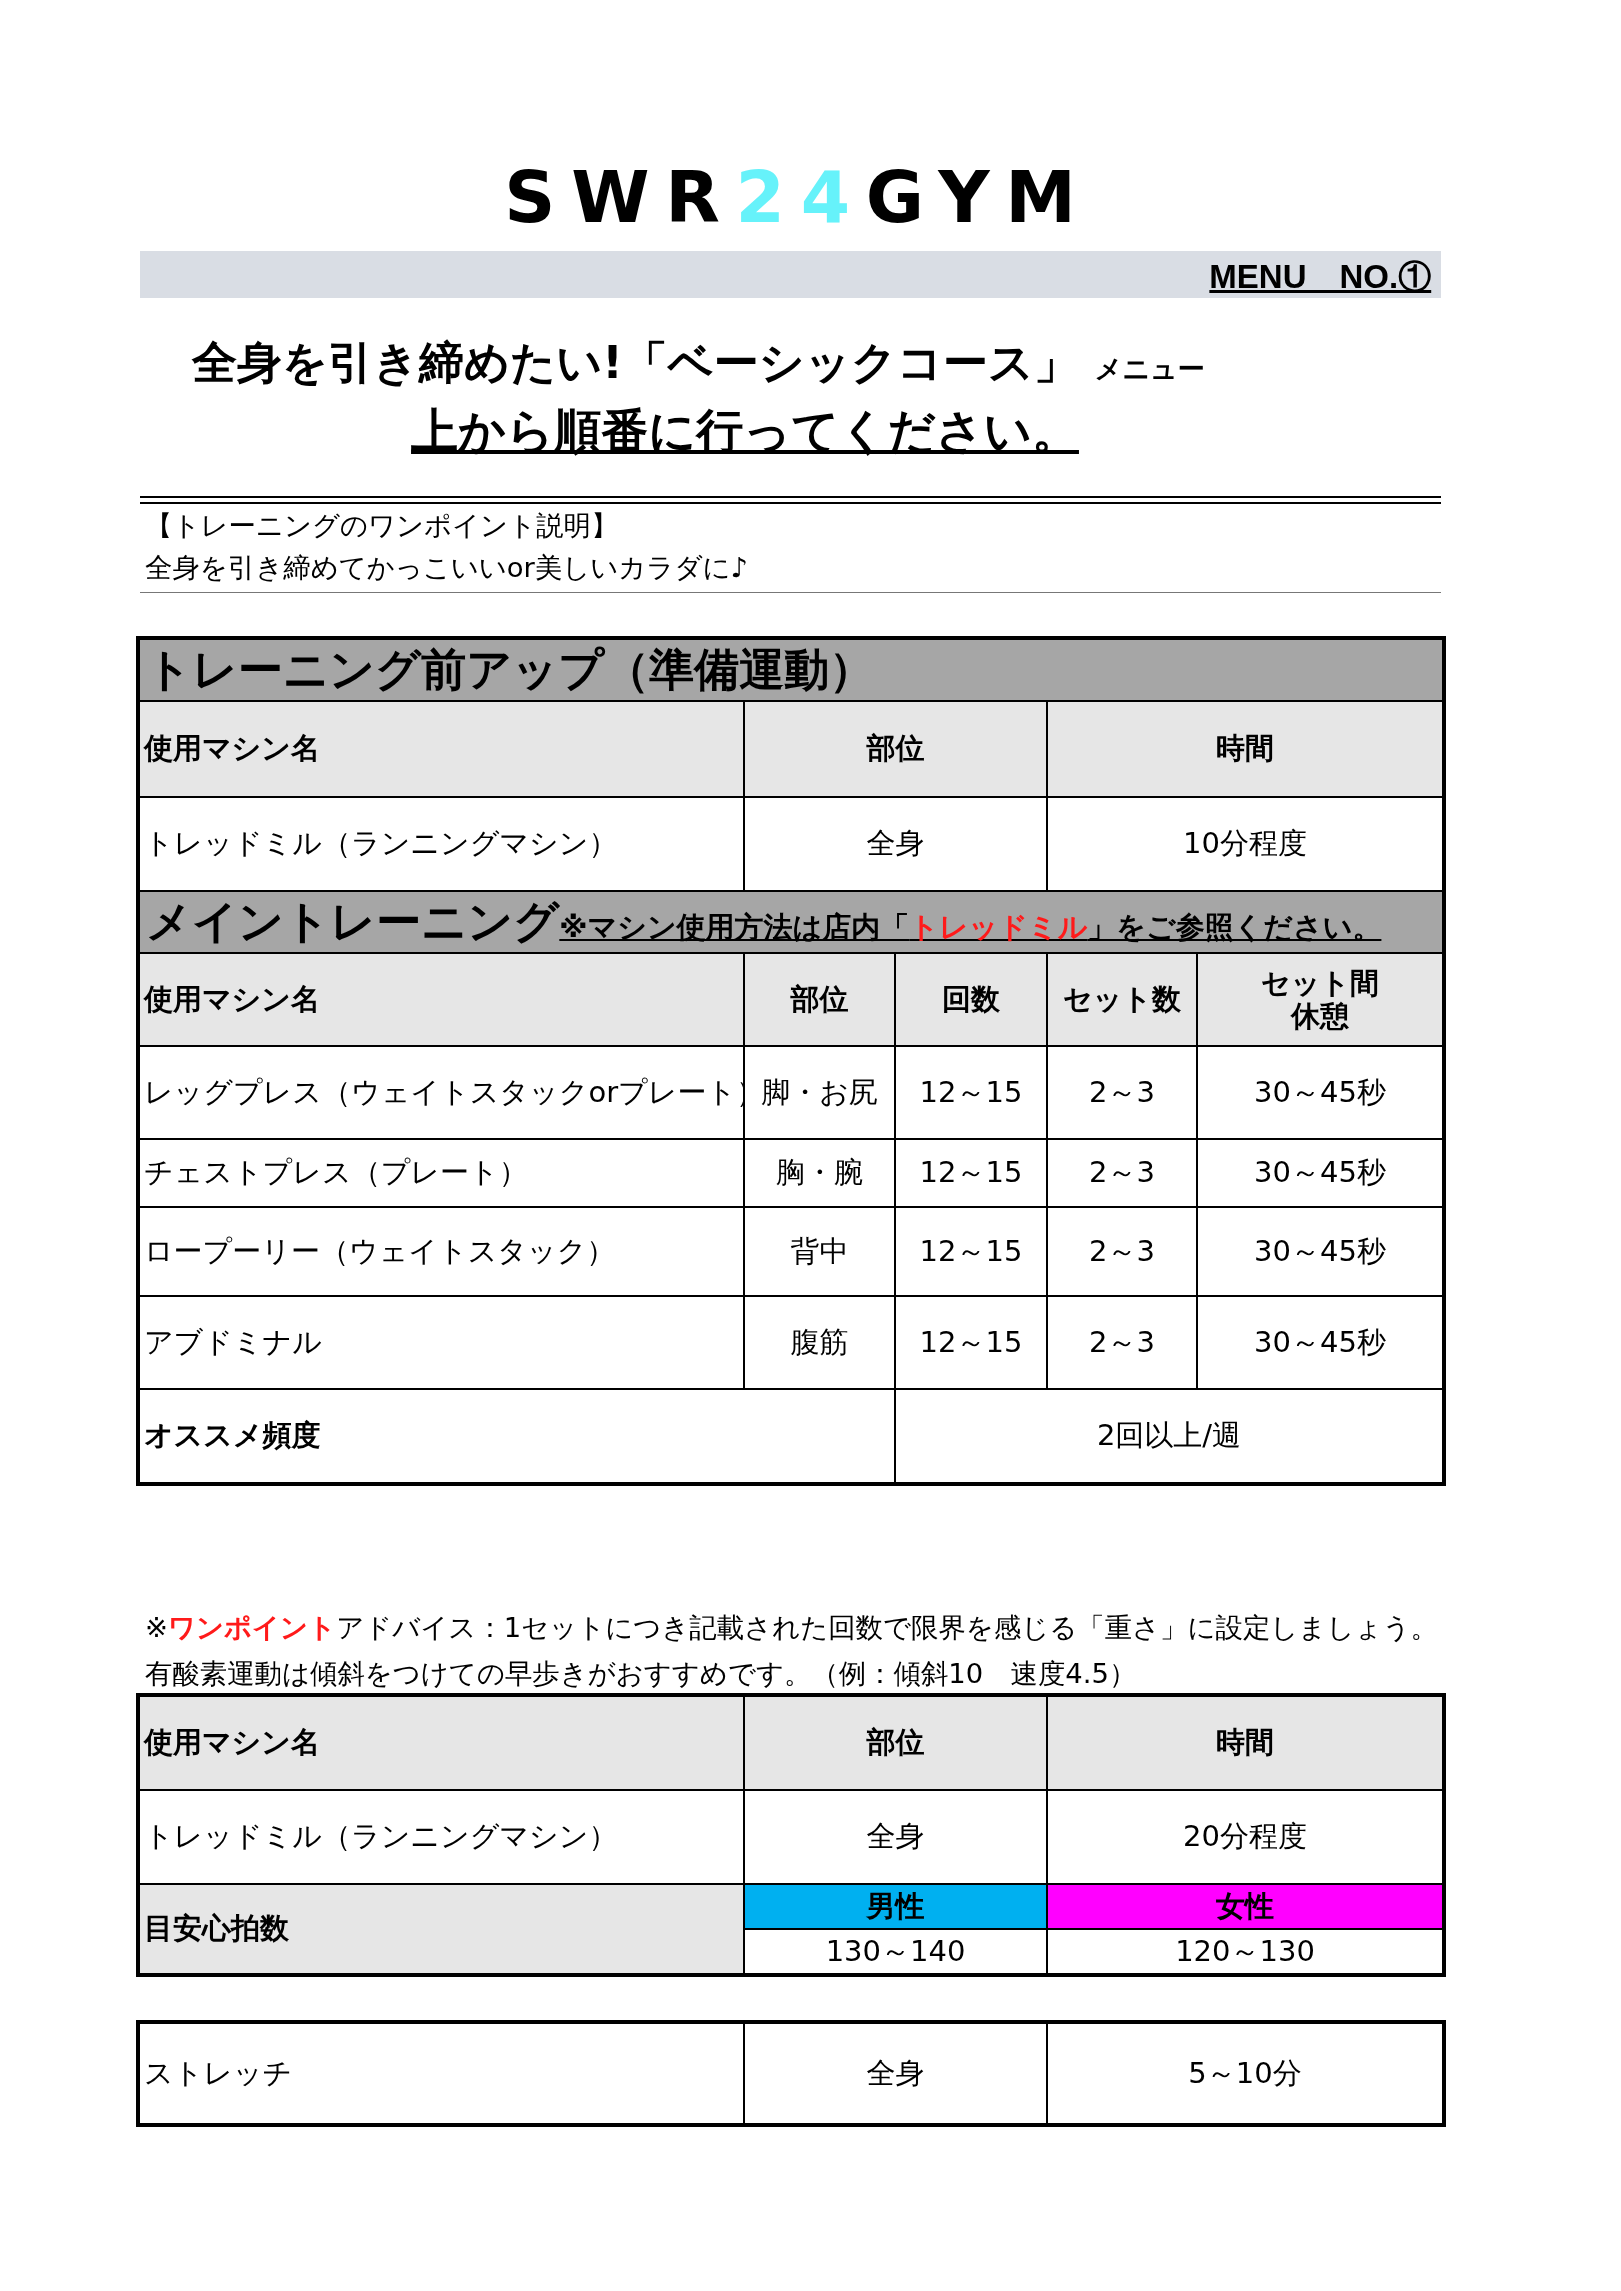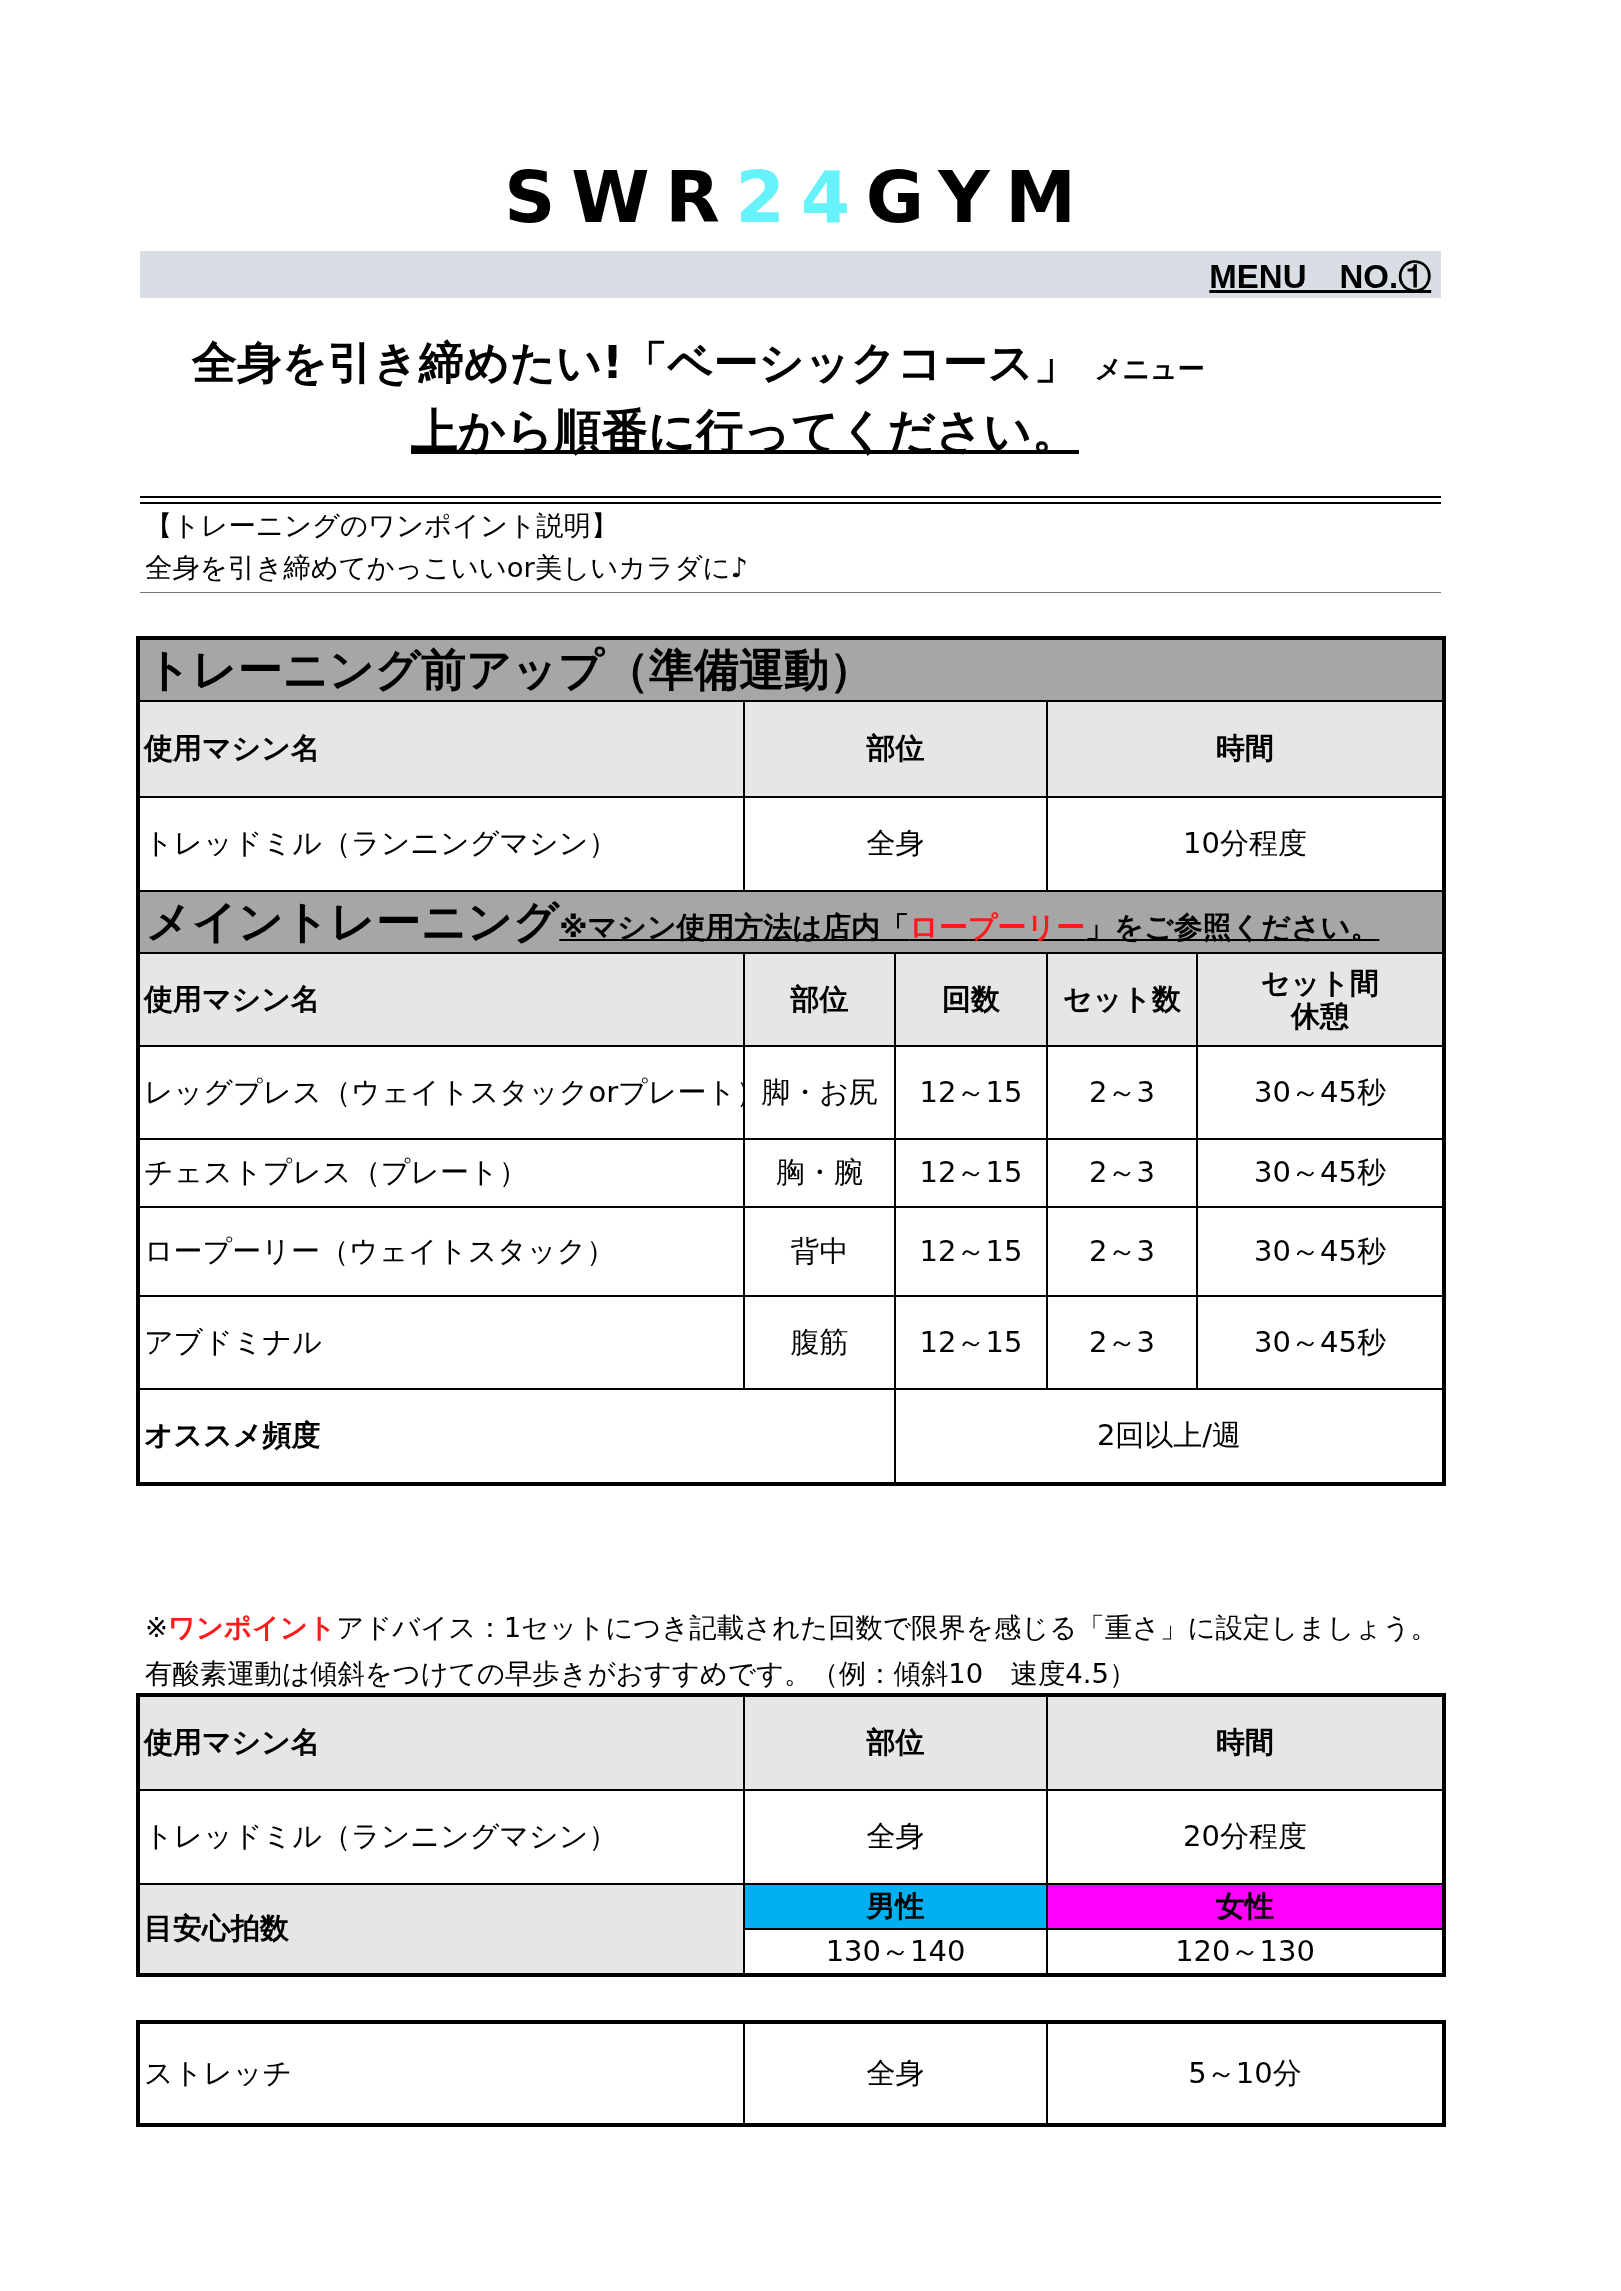--- a/index.html
+++ b/index.html
@@ -63,21 +63,21 @@
     <td class="hdr">使用マシン名</td>
     <td class="hdr c" colspan="2">部位</td>
     <td class="hdr c" colspan="2">時間</td>
   </tr>
   <tr style="height:94px">
     <td>トレッドミル（ランニングマシン）</td>
     <td class="c" colspan="2">全身</td>
     <td class="c" colspan="2">10分程度</td>
   </tr>
   <tr style="height:58px">
-    <td colspan="5" class="sec"><span>メイントレーニング</span><span class="sub"><span>※マシン使用方法は店内「</span><span class="red">ロープーリー</span><span>」をご参照ください。</span></span></td>
+    <td colspan="5" class="sec"><span>メイントレーニング</span><span class="sub"><span>※マシン使用方法は店内「</span><span class="red">トレッドミル</span><span>」をご参照ください。</span></span></td>
   </tr>
   <tr style="height:93px">
     <td class="hdr">使用マシン名</td>
     <td class="hdr c">部位</td>
     <td class="hdr c">回数</td>
     <td class="hdr c">セット数</td>
     <td class="hdr c" style="line-height:33px;">
           <div>セット間</div>
           <div>休憩</div>
         </td>

